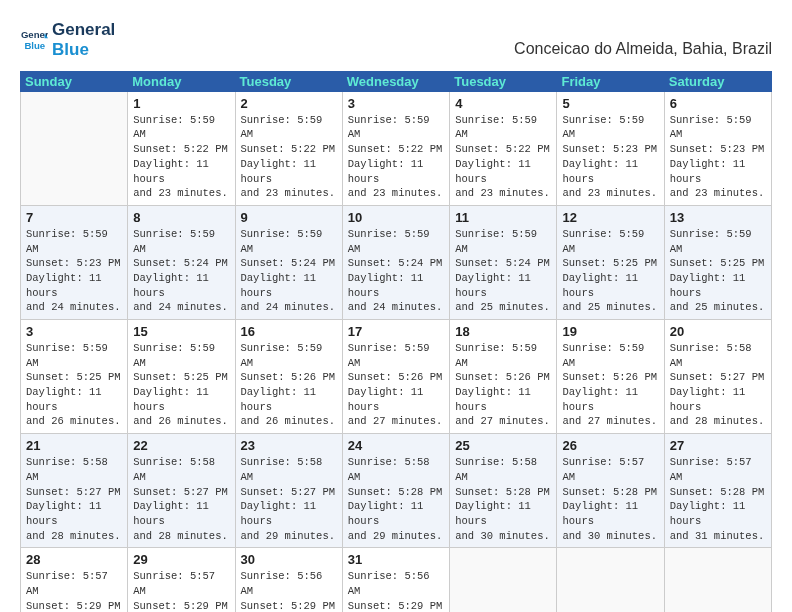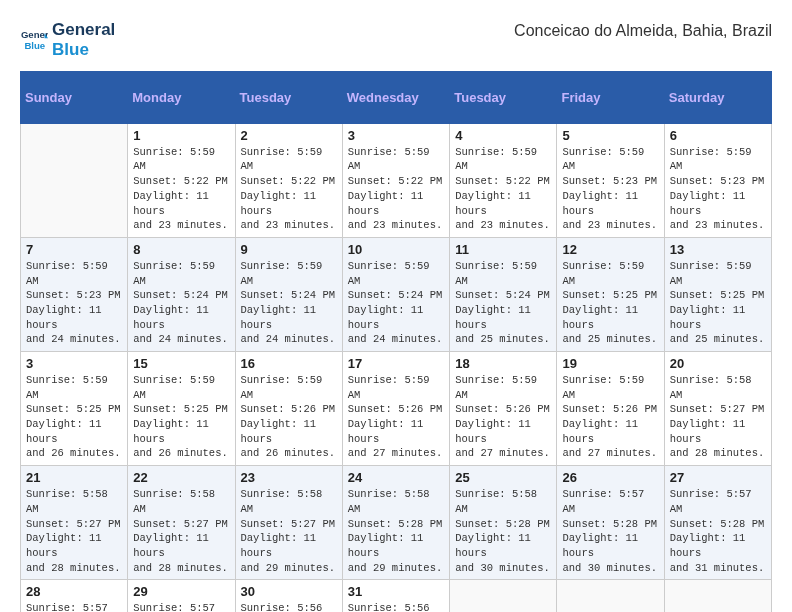--- a/index.html
+++ b/index.html
@@ -30,31 +30,31 @@
     }
     .month-title {
       font-size: 42px;
       font-weight: bold;
       color: #1a3a5c;
       line-height: 1;
     }
     .location-title {
       font-size: 16px;
       color: #333;
-      margin-top: 2px;
+      margin-top: 20px;
     }
     .calendar-table {
       width: 100%;
       border-collapse: collapse;
       font-size: 11px;
     }
     .calendar-table th {
       background-color: #2a5ca8;
-      color: #c4b5fd;
-      padding: 18px 4px;
+      color: #5eead4;
+      padding: 2px 4px;
       text-align: left;
       font-size: 13px;
       font-weight: bold;
       border: 1px solid #2a5ca8;
     }
     .calendar-table td {
       border: 1px solid #ccc;
       vertical-align: top;
       padding: 4px 5px;
       height: 85px;

